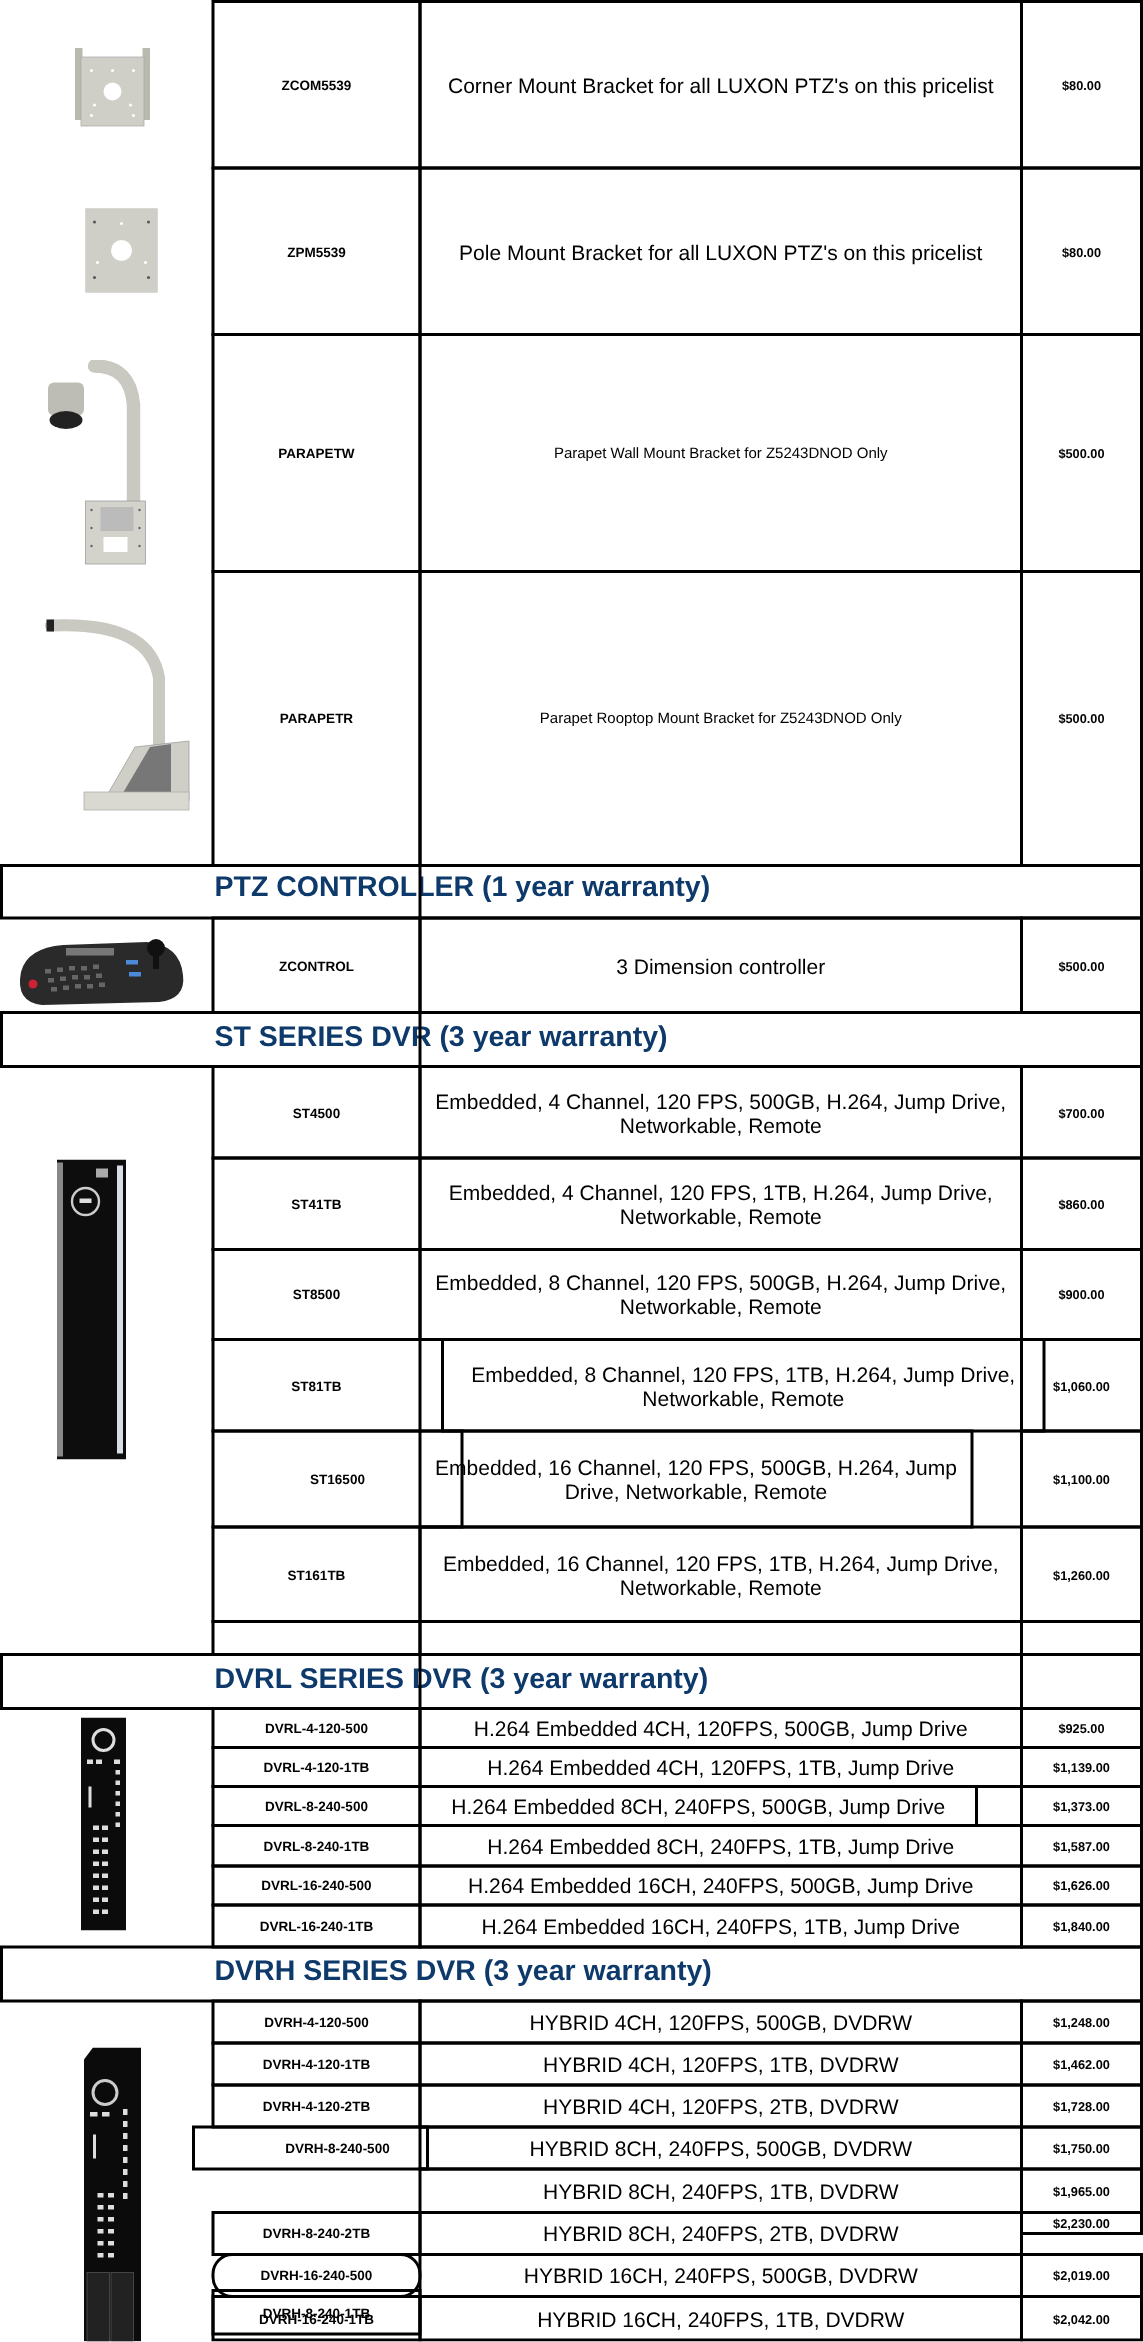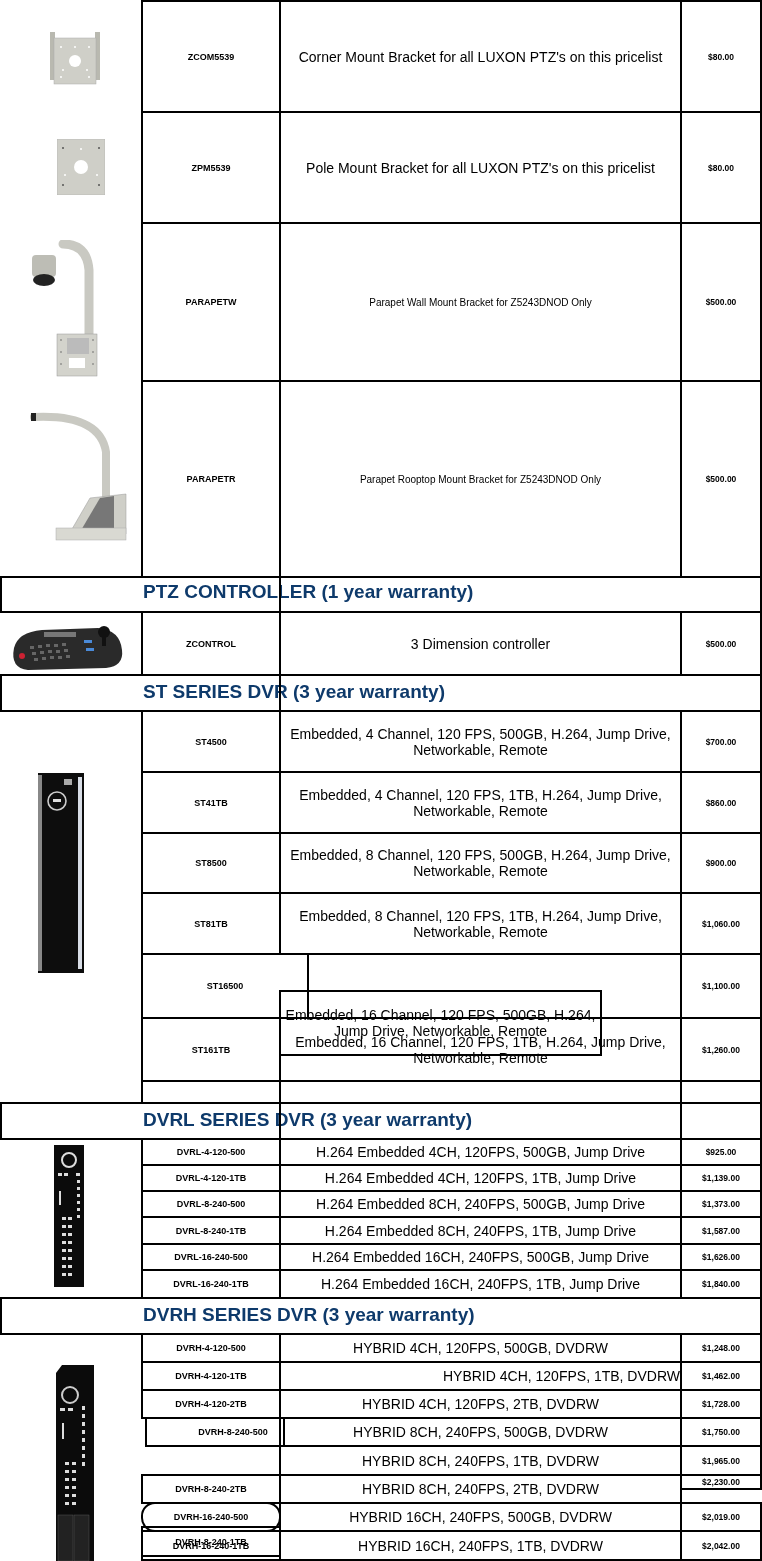--- a/index.html
+++ b/index.html
@@ -218,31 +218,31 @@
   <div class="cell desc" style="left:279px;top:832px;width:403px;height:62px;">
       <span>Embedded, 8 Channel, 120 FPS, 500GB,  H.264, Jump Drive, Networkable, Remote</span>
     </div>
   <div class="cell price" style="left:680px;top:832px;width:82px;height:62px;">
       <span>$900.00</span>
     </div>
 
   <div class="cell model" style="left:141px;top:892px;width:140px;height:63px;">
       <span>ST81TB</span>
     </div>
-  <div class="cell desc" style="left:279px;top:892px;width:403px;height:63px;align-items:center;">
+  <div class="cell desc" style="left:294px;top:892px;width:403px;height:63px;align-items:center;">
       <span>Embedded, 8 Channel, 120 FPS, 1TB,  H.264, Jump Drive, Networkable, Remote</span>
     </div>
   <div class="cell price" style="left:680px;top:892px;width:82px;height:63px;">
       <span>$1,060.00</span>
     </div>
 
   <div class="cell model" style="left:141px;top:953px;width:168px;height:66px;">
       <span>ST16500</span>
     </div>
-  <div class="cell desc" style="left:279px;top:953px;width:323px;height:66px;margin-top:37px;">
+  <div class="cell desc" style="left:279px;top:953px;width:370px;height:66px;">
       <span>Embedded, 16 Channel, 120 FPS, 500GB,  H.264, Jump Drive, Networkable, Remote</span>
     </div>
   <div class="cell price" style="left:680px;top:953px;width:82px;height:66px;">
       <span>$1,100.00</span>
     </div>
 
   <div class="cell model" style="left:141px;top:1017px;width:140px;height:65px;">
       <span>ST161TB</span>
     </div>
   <div class="cell desc" style="left:279px;top:1017px;width:403px;height:65px;">
@@ -314,21 +314,21 @@
   <div class="cell desc" style="left:279px;top:1164px;width:403px;height:28px;">
       <span>H.264 Embedded 4CH, 120FPS, 1TB, Jump Drive</span>
     </div>
   <div class="cell price" style="left:680px;top:1164px;width:82px;height:28px;">
       <span>$1,139.00</span>
     </div>
 
   <div class="cell model" style="left:141px;top:1190px;width:140px;height:28px;">
       <span>DVRL-8-240-500</span>
     </div>
-  <div class="cell desc" style="left:279px;top:1190px;width:403px;height:28px;">
+  <div class="cell desc" style="left:279px;top:1190px;width:373px;height:28px;">
       <span>H.264 Embedded 8CH, 240FPS, 500GB, Jump Drive</span>
     </div>
   <div class="cell price" style="left:680px;top:1190px;width:82px;height:28px;">
       <span>$1,373.00</span>
     </div>
 
   <div class="cell model" style="left:141px;top:1216px;width:140px;height:29px;">
       <span>DVRL-8-240-1TB</span>
     </div>
   <div class="cell desc" style="left:279px;top:1216px;width:403px;height:29px;">
@@ -403,38 +403,38 @@
   <div class="cell desc" style="left:279px;top:1333px;width:403px;height:30px;">
       <span>HYBRID 4CH, 120FPS, 500GB, DVDRW</span>
     </div>
   <div class="cell price" style="left:680px;top:1333px;width:82px;height:30px;">
       <span>$1,248.00</span>
     </div>
 
   <div class="cell model" style="left:141px;top:1361px;width:140px;height:30px;">
       <span>DVRH-4-120-1TB</span>
     </div>
-  <div class="cell desc" style="left:279px;top:1361px;width:403px;height:30px;justify-content:flex-end;">
+  <div class="cell desc" style="left:279px;top:1361px;width:403px;height:30px;">
       <span>HYBRID 4CH, 120FPS, 1TB, DVDRW</span>
     </div>
   <div class="cell price" style="left:680px;top:1361px;width:82px;height:30px;">
       <span>$1,462.00</span>
     </div>
 
   <div class="cell model" style="left:141px;top:1389px;width:140px;height:30px;">
       <span>DVRH-4-120-2TB</span>
     </div>
   <div class="cell desc" style="left:279px;top:1389px;width:403px;height:30px;">
       <span>HYBRID 4CH, 120FPS, 2TB, DVDRW</span>
     </div>
   <div class="cell price" style="left:680px;top:1389px;width:82px;height:30px;">
       <span>$1,728.00</span>
     </div>
 
-  <div class="cell model" style="left:145px;top:1417px;width:140px;height:30px;padding-left:36px;">
+  <div class="cell model" style="left:128px;top:1417px;width:158px;height:30px;padding-left:36px;">
       <span>DVRH-8-240-500</span>
     </div>
   <div class="cell desc" style="left:279px;top:1417px;width:403px;height:30px;">
       <span>HYBRID 8CH, 240FPS, 500GB, DVDRW</span>
     </div>
   <div class="cell price" style="left:680px;top:1417px;width:82px;height:30px;">
       <span>$1,750.00</span>
     </div>
 
   <div class="cell model" style="left:141px;top:1526px;width:140px;height:31px;text-align:center;">

